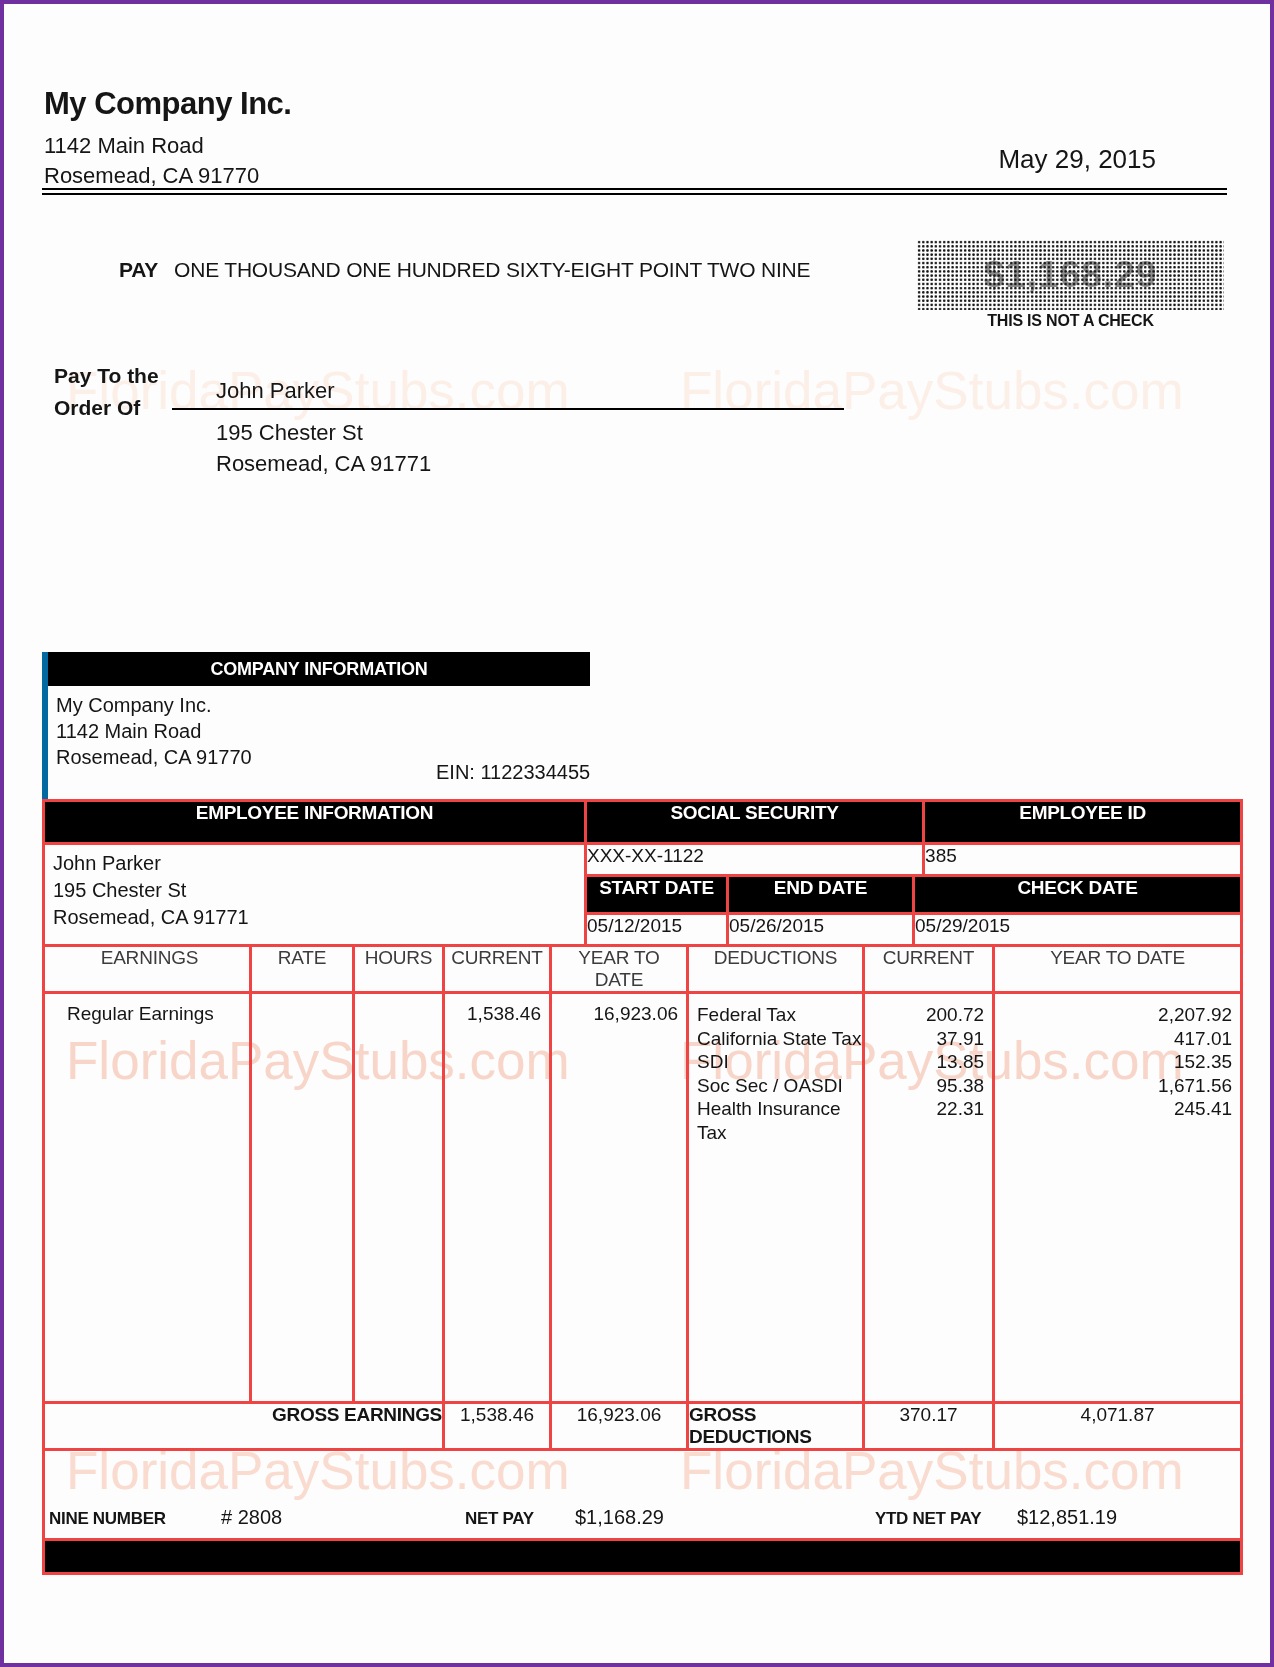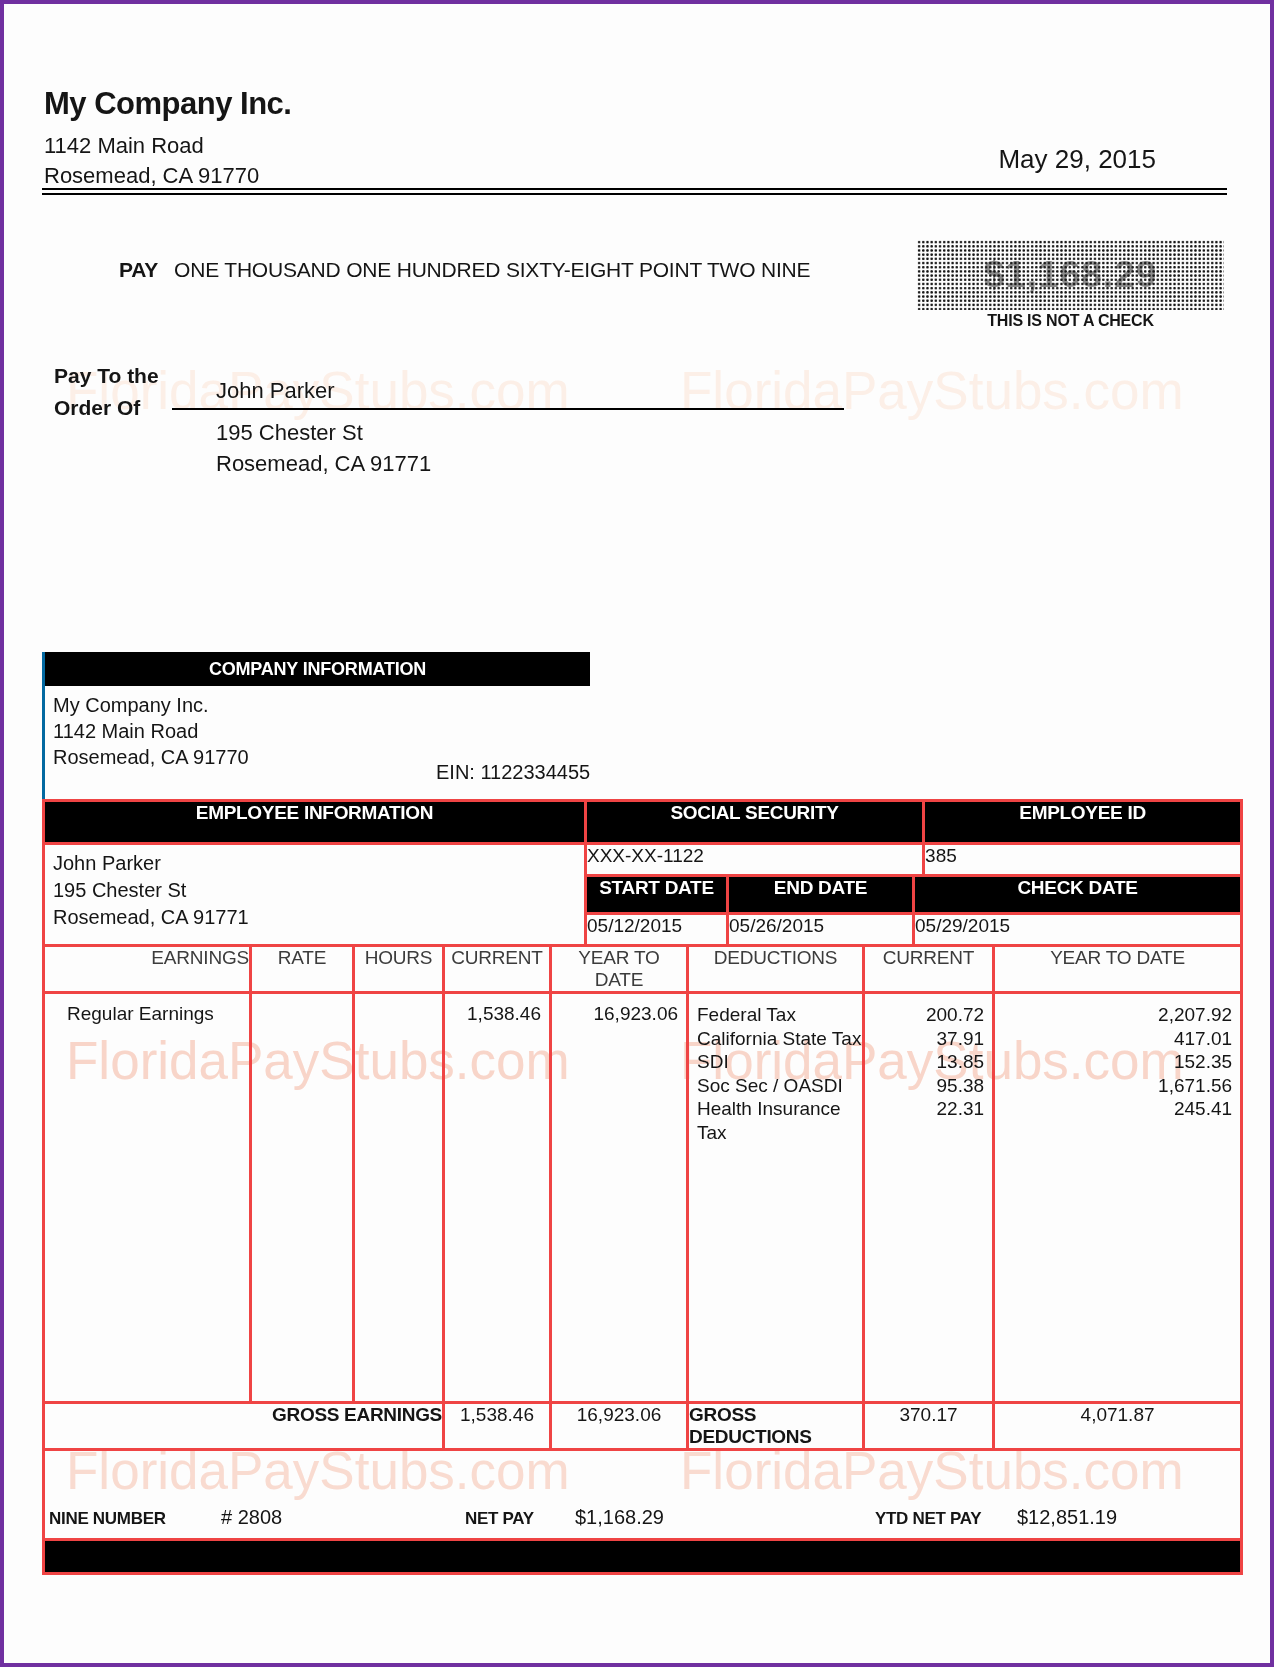--- a/index.html
+++ b/index.html
@@ -29,36 +29,36 @@
     background-image:radial-gradient(circle,#161616 1.05px,rgba(0,0,0,0) 1.4px);
     background-size:4.2px 4.2px;}
   .amount-text{font-size:37px;font-weight:bold;color:#8e8e8e;letter-spacing:1px;}
   .not-check{left:913px;top:308px;width:307px;text-align:center;font-size:16px;font-weight:bold;letter-spacing:-0.2px;}
   
   .pay-to{left:50px;top:356px;width:106px;text-align:left;font-weight:bold;font-size:21px;line-height:32px;}
   .payee-name{left:212px;top:374px;font-size:22px;}
   .payee-rule{left:168px;top:404px;width:672px;height:2px;background:#000;}
   .payee-addr{left:212px;top:413px;font-size:22px;line-height:31px;}
   
-  .cinfo{left:38px;top:648px;width:548px;height:147px;border-left:3px solid #0369a1;box-sizing:border-box;}
+  .cinfo{left:38px;top:648px;width:548px;height:147px;border-left:6px solid #0369a1;box-sizing:border-box;}
   .cinfo-bar{width:100%;height:34px;background:#000;color:#fff;font-size:18px;font-weight:bold;
     text-align:center;line-height:34px;letter-spacing:-0.2px;}
   .cinfo-lines{padding:6px 0 0 8px;font-size:20px;line-height:26px;}
   .ein{left:432px;top:757px;font-size:20px;}
   .stmt-title{left:740px;top:703px;font-size:30px;font-weight:bold;letter-spacing:-0.5px;}
   
   .main-table-wrap{left:38px;top:795px;}
   table.mt{border-collapse:collapse;table-layout:fixed;width:1198px;}
   table.mt td{padding:0;border:3px solid #ef4444;font-size:19px;vertical-align:top;overflow:hidden;}
   td.banner{background:#000;color:#fff;font-weight:bold;font-size:18px;text-align:center;
     vertical-align:middle;letter-spacing:-0.3px;}
   td.wsep{border-right-color:#fff;}
   td.val{text-align:left;vertical-align:middle;}
   td.colh{color:#3c3c3c;text-align:center;vertical-align:middle;font-size:18px;letter-spacing:-0.2px;}
-  td.colh.first{text-align:right;padding-left:5px;}
+  td.colh.first{text-align:center;padding-left:5px;}
   .empbox{padding:5px 0 0 8px;font-size:20px;line-height:27px;}
   .cell-pad-name{padding:9px 0 0 22px;}
   .cell-pad-right{padding:9px 8px 0 0;text-align:right;}
   .ded-names{padding:9px 0 0 8px;line-height:23.5px;}
   .ded-vals{padding:9px 8px 0 0;text-align:right;line-height:23.5px;}
   td.gross{vertical-align:middle;}
   .ge-label{text-align:right;font-weight:bold;font-size:18.5px;letter-spacing:-0.3px;padding-right:4px;}
   .gd-label{text-align:left;font-weight:bold;font-size:18.5px;letter-spacing:-0.3px;padding-left:2px;}
   td.gross-val{text-align:center;vertical-align:middle;}
   .footer-cell{position:relative;height:84px;}

